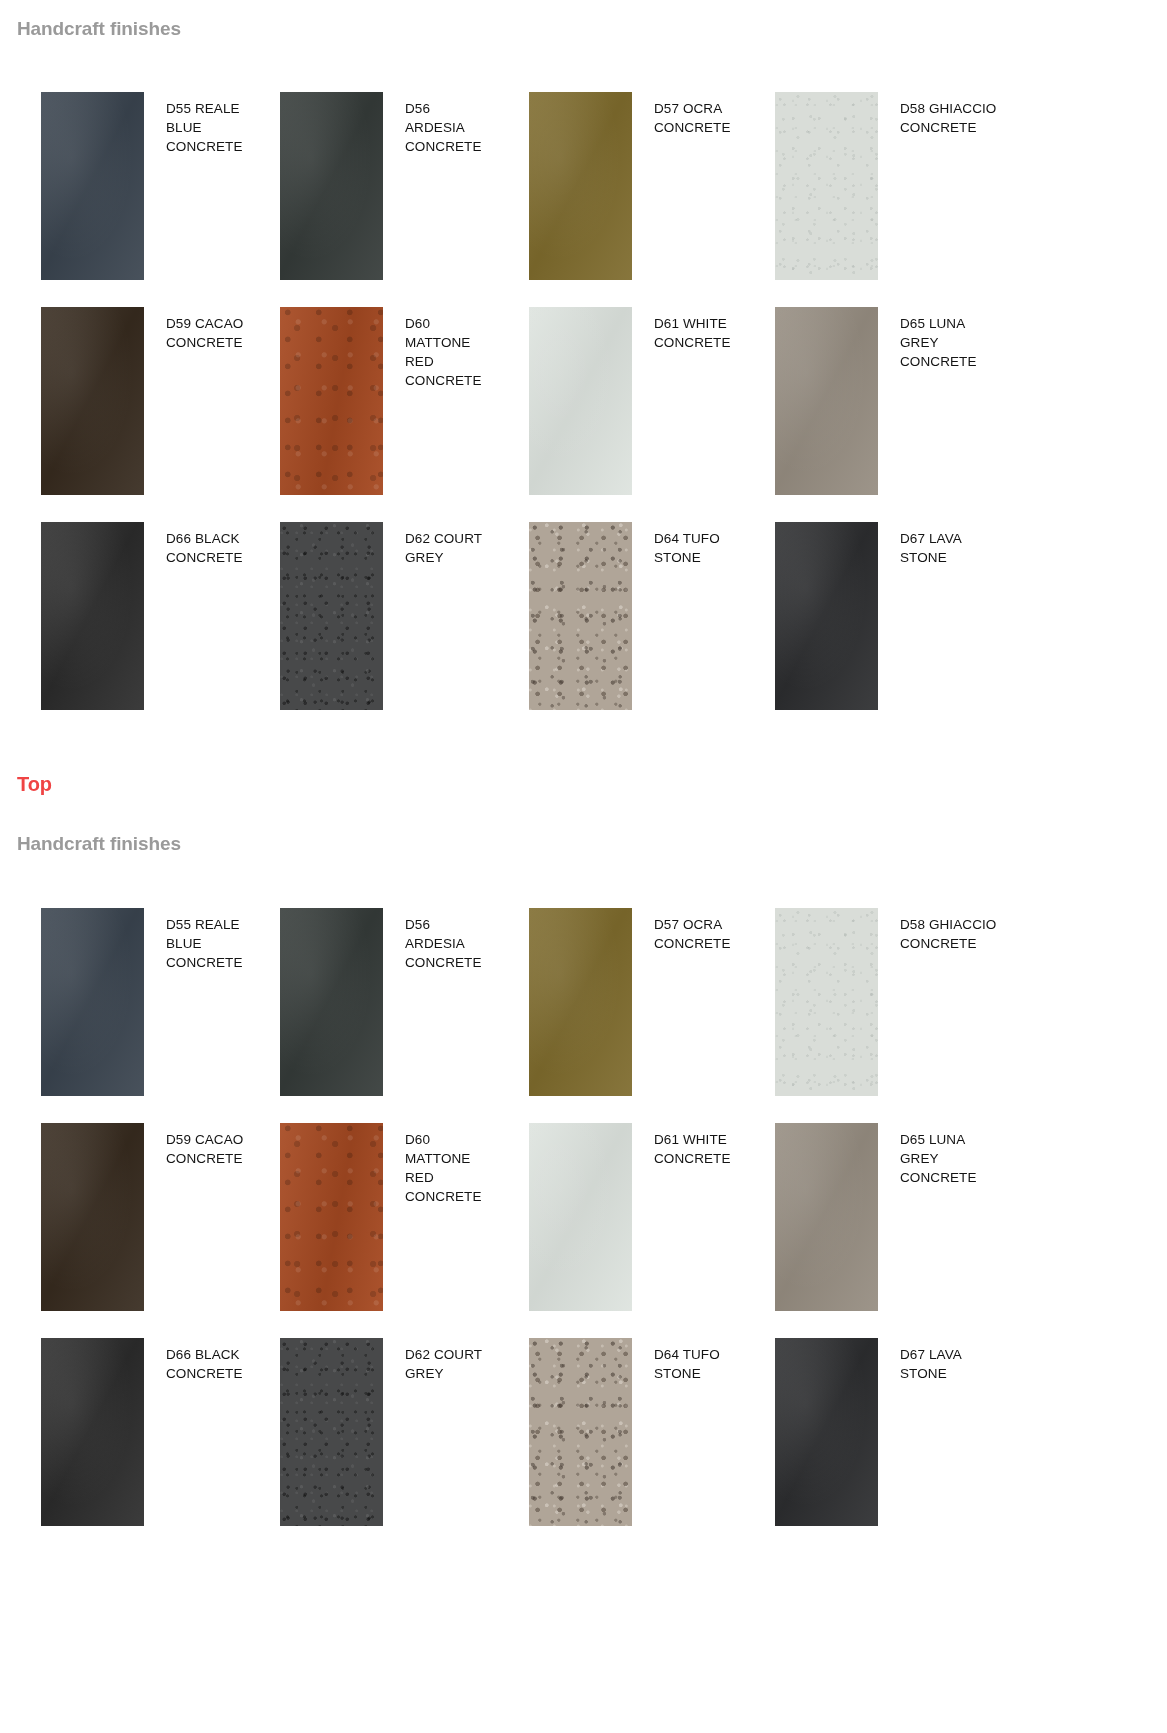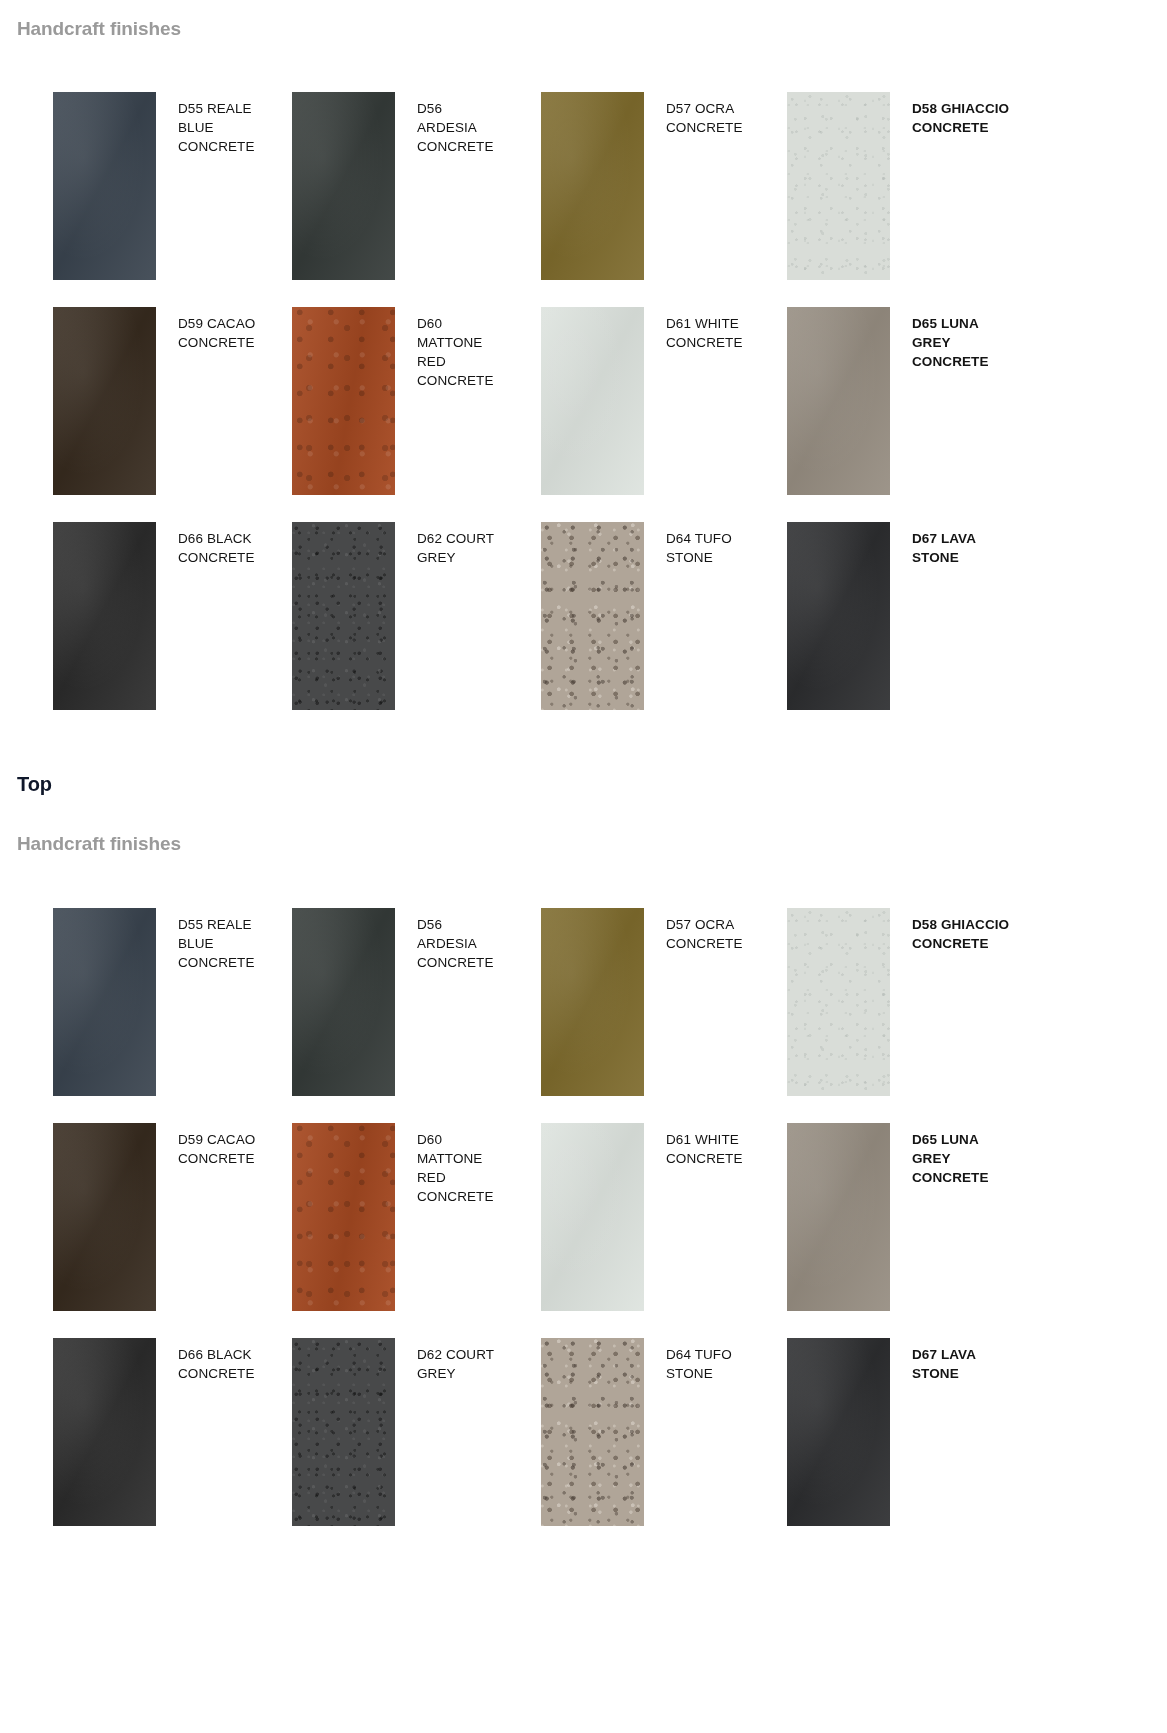--- a/index.html
+++ b/index.html
@@ -12,27 +12,26 @@
   }
   .page { position: relative; width: 1167px; height: 1733px; background: #fff; }
 
   .section-title {
     font-size: 19px;
     font-weight: bold;
     color: #9a9a9a;
     letter-spacing: -0.1px;
     padding-left: 17px;
   }
-  .section-title.dark { color: #0f172a; font-size: 20px; }
+  .section-title.dark { color: #ef4444; font-size: 20px; }
 
   .grid {
     display: grid;
     grid-template-columns: 239px 249px 246px 292px;
     padding-left: 41px;
-    margin-left: 12px;
   }
 
   .cell {
     display: flex;
     align-items: flex-start;
   }
   .swatch {
     width: 103px;
     height: 188px;
     flex: 0 0 103px;
@@ -46,21 +45,21 @@
   .label {
     font-size: 13.5px;
     line-height: 19px;
     color: #141414;
     padding-left: 22px;
     padding-top: 7px;
     letter-spacing: 0.1px;
     max-width: 108px;
     word-spacing: 0px;
   }
-  .col4 .label { max-width: 120px; font-weight: bold; }
+  .col4 .label { max-width: 120px; }
 
   
   .tex-speckle-light {
     background-image:
       radial-gradient(circle at 18% 22%, rgba(150,160,155,.30) 0 1.2px, transparent 1.6px),
       radial-gradient(circle at 62% 11%, rgba(150,160,155,.25) 0 1.4px, transparent 1.8px),
       radial-gradient(circle at 41% 47%, rgba(145,155,150,.28) 0 1.1px, transparent 1.5px),
       radial-gradient(circle at 83% 63%, rgba(150,160,155,.26) 0 1.3px, transparent 1.7px),
       radial-gradient(circle at 27% 78%, rgba(150,160,155,.24) 0 1.2px, transparent 1.6px),
       radial-gradient(circle at 70% 88%, rgba(145,155,150,.27) 0 1.3px, transparent 1.7px),

